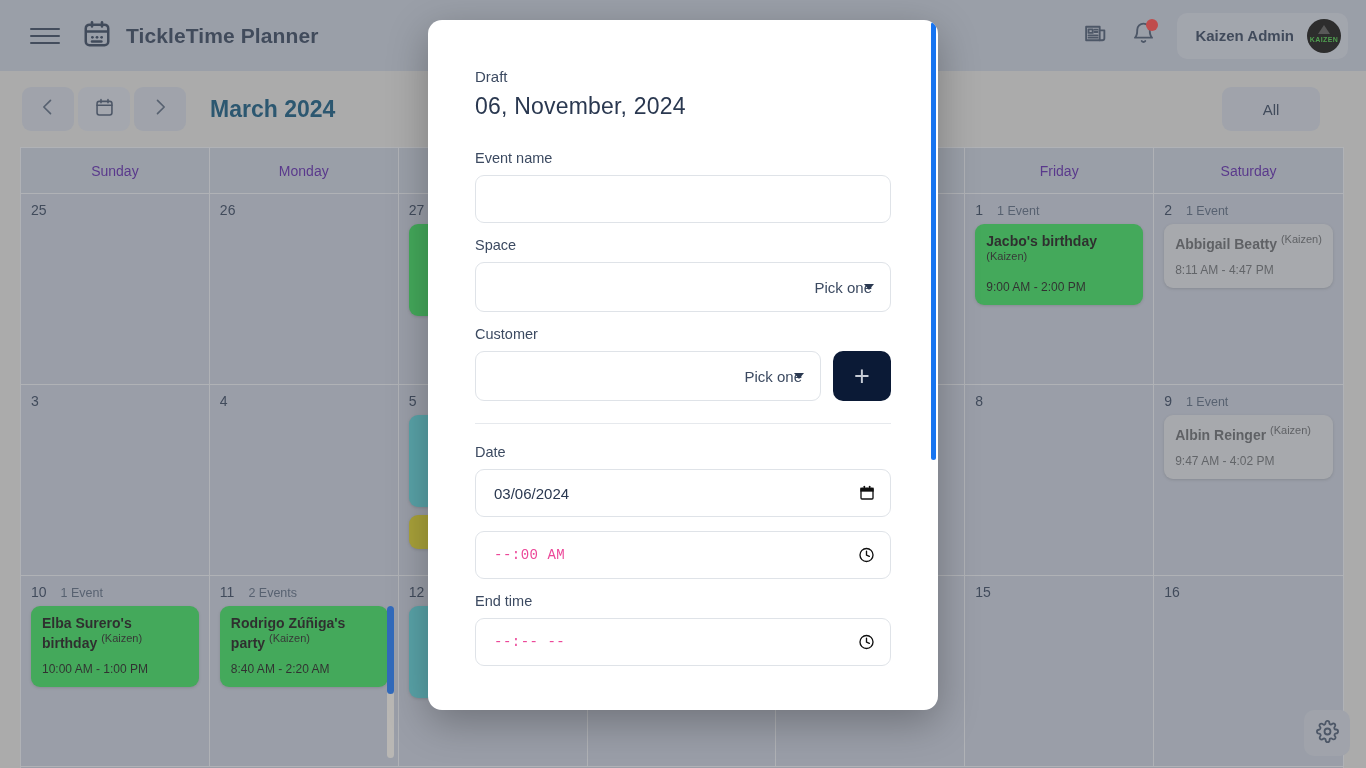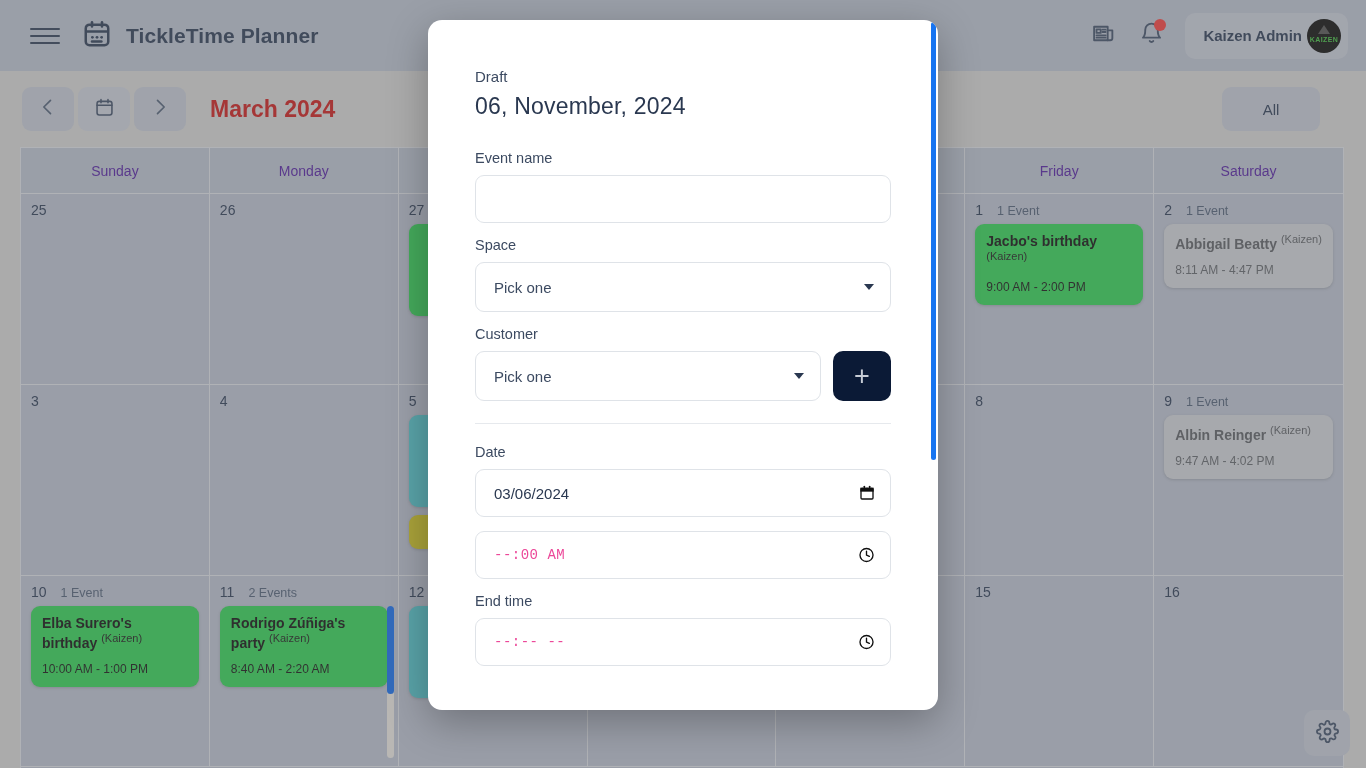--- a/index.html
+++ b/index.html
@@ -46,21 +46,21 @@
     width: 44px; height: 44px; border-radius: 50%;
     display: flex; align-items: center; justify-content: center;
     cursor: pointer; position: relative;
   }
   .notif-dot {
     position: absolute; top: 5px; right: 7px;
     width: 12px; height: 12px; border-radius: 50%;
     background: #e03a3a;
   }
   .user-chip {
-    display: flex; align-items: center; gap: 5px;
+    display: flex; align-items: center; gap: 13px;
     background: rgba(255,255,255,.13);
     border-radius: 10px; padding: 6px 7px 6px 18px;
     margin-left: 8px; cursor: pointer;
   }
   .user-name { font-size: 15px; font-weight: 700; color: #2a3850; }
   .avatar {
     width: 34px; height: 34px; border-radius: 50%;
     background: #0d0d0d;
     display: flex; align-items: center; justify-content: center;
     overflow: hidden; position: relative;
@@ -84,21 +84,21 @@
   }
   .nav-group { display: flex; align-items: center; gap: 4px; }
   .nav-btn {
     width: 52px; height: 44px; border-radius: 9px;
     background: #b2b7c2;
     display: flex; align-items: center; justify-content: center;
     cursor: pointer;
   }
   .nav-btn.mid { background: #b8bcc6; }
   .month-label {
-    font-size: 23px; font-weight: 700; color: #b91c1c;
+    font-size: 23px; font-weight: 700; color: #0c4a6e;
     margin-left: 24px;
   }
   .all-btn {
     margin-left: auto; margin-right: 24px;
     min-width: 98px; height: 44px; border-radius: 9px;
     background: #b2b7c2; color: #2a3850;
     font-size: 15px; font-weight: 400;
     display: flex; align-items: center; justify-content: center;
     cursor: pointer;
   }
@@ -202,21 +202,21 @@
     padding: 12px 18px;
     font-family: "Liberation Sans", sans-serif;
     outline: none;
   }
   .f-select {
     width: 100%; height: 50px;
     border: 1px solid #dfe3e8; border-radius: 9px;
     background: #fff; font-size: 15px; color: #3c4a61;
     padding: 0 18px;
     display: flex; align-items: center;
-    position: relative; cursor: pointer;
+    position: relative; cursor: pointer; justify-content: flex-end;
   }
   .f-select .caret {
     position: absolute; right: 16px; top: 50%; transform: translateY(-50%);
     width: 0; height: 0;
     border-left: 5px solid transparent; border-right: 5px solid transparent;
     border-top: 6px solid #2a3850;
   }
   .row-with-add { display: flex; align-items: stretch; gap: 12px; }
   .row-with-add .f-select { flex: 1; }
   .add-btn {

